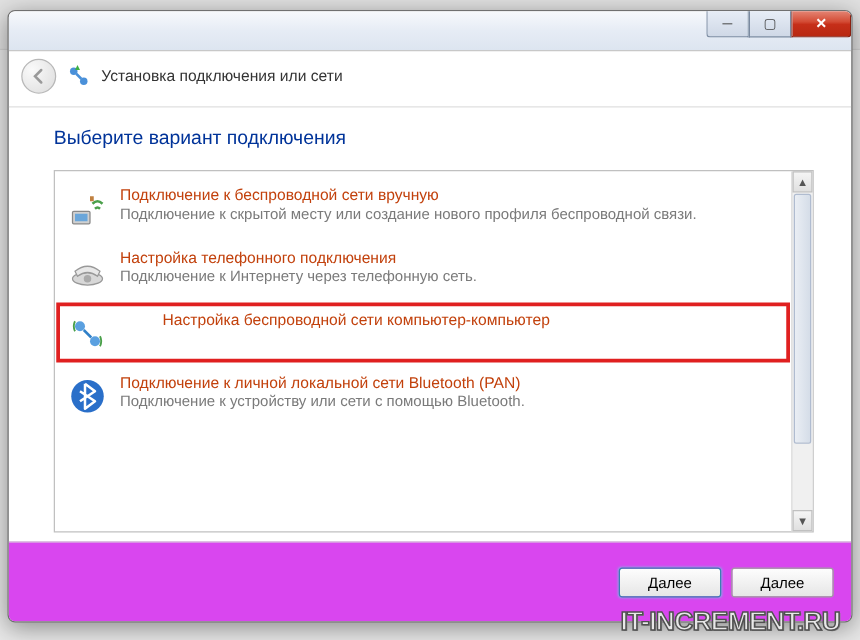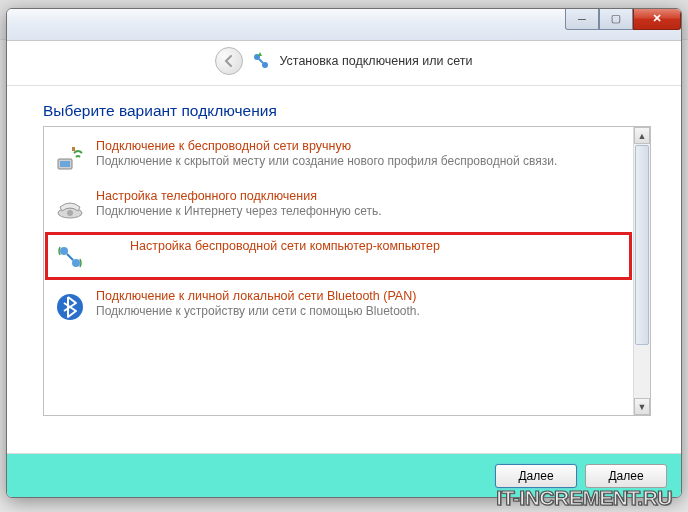--- a/index.html
+++ b/index.html
@@ -69,21 +69,20 @@
     border-radius: 0 0 3px 0;
     border-color: #8a2010;
     font-weight: bold;
   }
   .header-row {
     display: flex;
     align-items: center;
     gap: 8px;
     padding: 6px 10px 10px 10px;
     border-bottom: 1px solid #e0e0e0;
-    justify-content: center;
   }
   .back-btn {
     width: 28px; height: 28px;
     border-radius: 50%;
     border: 1px solid #b8b8b8;
     background: radial-gradient(circle at 30% 30%, #fafafa, #dcdcdc);
     color: #888;
     display: flex; align-items:center; justify-content:center;
     font-size: 16px;
   }
@@ -97,21 +96,21 @@
   }
   .content {
     flex: 1;
     padding: 16px 30px 0 36px;
     display: flex;
     flex-direction: column;
   }
   .page-heading {
     font-size: 15.5px;
     color: #003399;
-    margin-bottom: 6px;
+    margin-bottom: 16px;
   }
   .list-container {
     border: 1px solid #c0c0c0;
     height: 290px;
     position: relative;
     display: flex;
   }
   .list-scroll {
     flex: 1;
     overflow: hidden;
@@ -168,22 +167,22 @@
     margin-bottom: 1px;
   }
   .opt-desc {
     font-size: 12px;
     color: #7a7a7a;
     white-space: nowrap;
     overflow: hidden;
     text-overflow: ellipsis;
   }
   .footer {
-    height: 44px;
-    background: #5eead4;
+    height: 64px;
+    background: #d946ef;
     border-top: 1px solid #dcdcdc;
     display: flex;
     justify-content: flex-end;
     align-items: center;
     gap: 8px;
     padding: 0 14px;
   }
   .btn {
     min-width: 82px;
     height: 24px;

